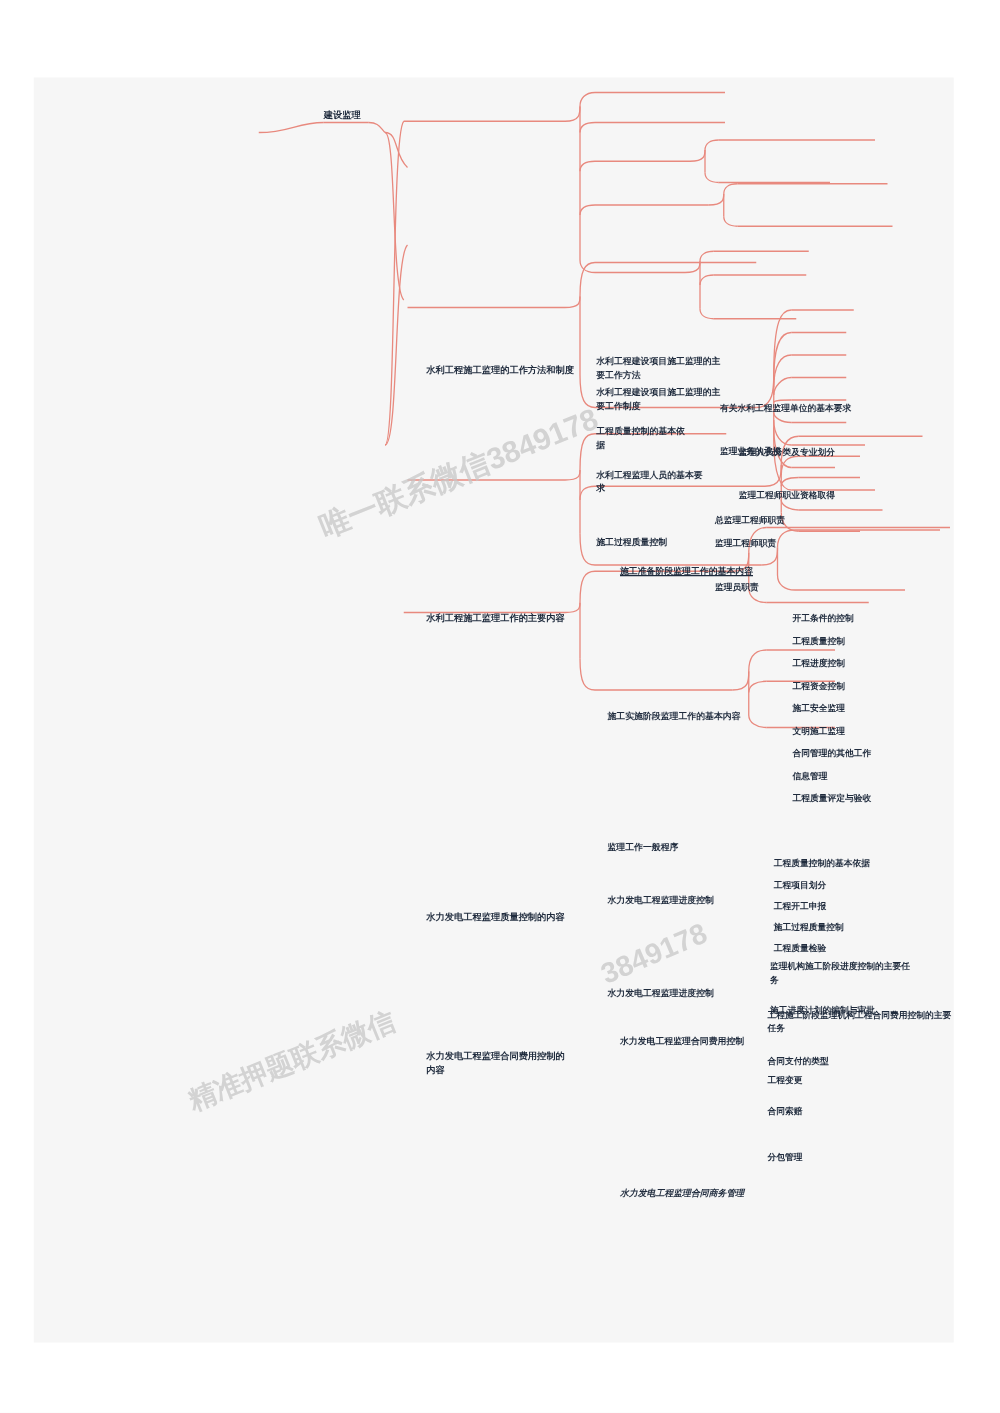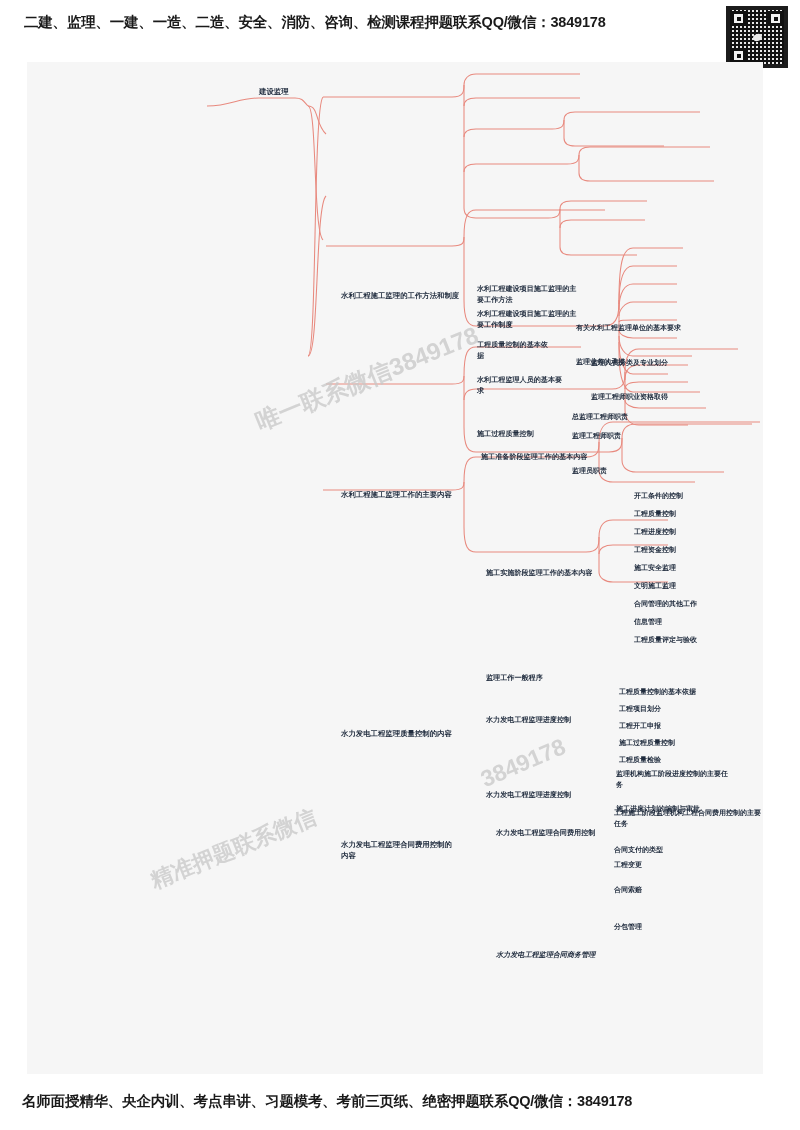--- a/index.html
+++ b/index.html
@@ -138,31 +138,20 @@
     color: #1a1a1a;
     white-space: nowrap;
     letter-spacing: -0.2px;
   }
 </style>
 </head>
 <body>
 
 <div id="page">
 
-  <div id="header-bar">
-    <div id="header-text">二建、监理、一建、一造、二造、安全、消防、咨询、检测课程押题联系QQ/微信：3849178</div>
-    <div id="qr-code">
-      <div id="qr-inner">
-        <span class="qr-eye tl"></span>
-        <span class="qr-eye tr"></span>
-        <span class="qr-eye bl"></span>
-        <span id="qr-center"></span>
-      </div>
-    </div>
-  </div>
 
   <div id="canvas">
 
     <svg id="edges" width="736" height="1012" viewBox="0 0 736 1012">
       <g fill="none" stroke="#e8897e" stroke-width="1.05">
 
         <path d="M180,44 C205,44 210,36 232,36"></path>
 
         <path d="M232,36 L268,36"></path>
 
@@ -307,21 +296,21 @@
     <div class="node l3" style="left:549px; top:295px; width:90px;">监理业务的承揽</div>
     <div class="node l2" style="left:450px; top:313px; width:92px;">水利工程监理人员的基本要求</div>
     <div class="node l3" style="left:564px; top:296px; width:122px;">监理人员分类及专业划分</div>
     <div class="node l3" style="left:564px; top:330px; width:126px;">监理工程师职业资格取得</div>
     <div class="node l2" style="left:450px; top:367px; width:74px;">施工过程质量控制</div>
     <div class="node l3" style="left:545px; top:350px; width:78px;">总监理工程师职责</div>
     <div class="node l3" style="left:545px; top:369px; width:76px;">监理工程师职责</div>
     <div class="node l3" style="left:545px; top:404px; width:68px;">监理员职责</div>
 
     <div class="node l1" style="left:314px; top:428px; width:124px;">水利工程施工监理工作的主要内容</div>
-    <div class="node l2" style="left:454px; top:390px; width:122px;">施工准备阶段监理工作的基本内容</div>
+    <div class="node l2" style="left:469px; top:390px; width:122px;text-decoration:underline;">施工准备阶段监理工作的基本内容</div>
     <div class="node l2" style="left:459px; top:506px; width:122px;">施工实施阶段监理工作的基本内容</div>
     <div class="node l3" style="left:607px; top:429px; width:74px;">开工条件的控制</div>
     <div class="node l3" style="left:607px; top:447px; width:66px;">工程质量控制</div>
     <div class="node l3" style="left:607px; top:465px; width:66px;">工程进度控制</div>
     <div class="node l3" style="left:607px; top:483px; width:66px;">工程资金控制</div>
     <div class="node l3" style="left:607px; top:501px; width:66px;">施工安全监理</div>
     <div class="node l3" style="left:607px; top:519px; width:66px;">文明施工监理</div>
     <div class="node l3" style="left:607px; top:537px; width:84px;">合同管理的其他工作</div>
     <div class="node l3" style="left:607px; top:555px; width:56px;">信息管理</div>
     <div class="node l3" style="left:607px; top:573px; width:92px;">工程质量评定与验收</div>
@@ -345,15 +334,14 @@
     <div class="node l2" style="left:469px; top:888px; width:106px;font-style:italic;">水力发电工程监理合同商务管理</div>
     <div class="node l3" style="left:587px; top:798px; width:52px;">工程变更</div>
     <div class="node l3" style="left:587px; top:823px; width:52px;">合同索赔</div>
     <div class="node l3" style="left:587px; top:860px; width:52px;">分包管理</div>
 
     <div class="watermark" id="wm-1">唯一联系微信3849178</div>
     <div class="watermark" id="wm-2">3849178</div>
     <div class="watermark" id="wm-3">精准押题联系微信</div>
   </div>
 
-  <div id="footer-text">名师面授精华、央企内训、考点串讲、习题模考、考前三页纸、绝密押题联系QQ/微信：3849178</div>
 
 </div>
 
 </body></html>

